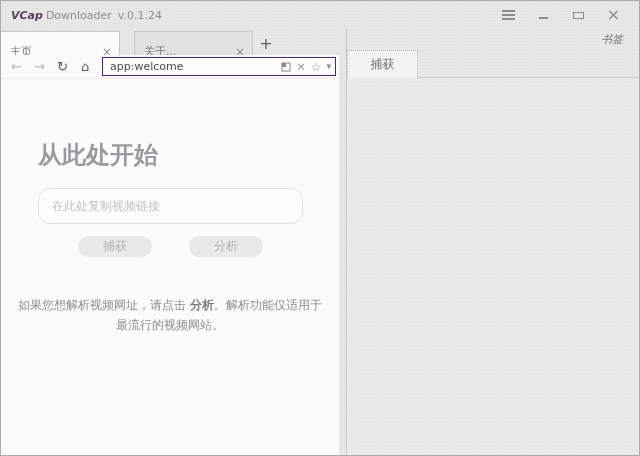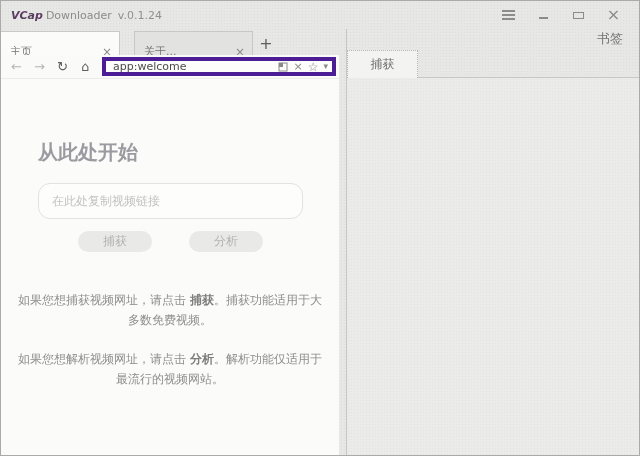--- a/index.html
+++ b/index.html
@@ -43,41 +43,41 @@
   .btab.active { background: #fbfbfa; border: 1px solid #c9c9c7; border-bottom: none; border-left: none; }
   .btab.inactive { background: #e2e2e0; border: 1px solid #c7c7c5; border-bottom: none; margin-left: 14px; }
   .tab-close { margin-left: auto; font-size: 12px; color: #8a8a88; line-height: 1; }
   .newtab-btn { width: 26px; height: 24px; display: flex; align-items: center; justify-content: center; font-size: 16px; color: #5f5f5d; }
 
   
   .navbar { height: 24px; flex: 0 0 24px; background: #fafaf8; display: flex; align-items: center; padding: 0 3px 0 4px; border-bottom: 1px solid #ebebe9; }
   .nav-btn { width: 23px; height: 20px; display: flex; align-items: center; justify-content: center; font-size: 13px; }
   .nav-btn.disabled { color: #b5b5b3; }
   .nav-btn.enabled { color: #5f5f5d; }
-  .addressbar { flex: 1; height: 19px; margin-left: 5px; background: #fdfdfc; border: 4px solid #4c1d95; display: flex; align-items: center; padding: 0 4px 0 7px; }
+  .addressbar { flex: 1; height: 19px; margin-left: 5px; background: #fdfdfc; border: 1px solid #4c1d95; display: flex; align-items: center; padding: 0 4px 0 7px; }
   .address-text { flex: 1; font-size: 11px; color: #4c4c4a; border: none; outline: none; background: transparent; height: 15px; min-width: 0; font-family: inherit; }
   .addr-icon { margin-left: 5px; color: #8a8a88; font-size: 11px; line-height: 1; display: flex; align-items: center; }
   .addr-icon.star { font-size: 12px; }
   .addr-icon.dd { font-size: 9px; }
 
   
   .viewport { flex: 1; background: #fbfbfa; overflow: hidden; }
   .content { padding-top: 60px; }
-  .heading { margin-left: 37px; font-size: 20px; font-weight: bold; color: #9a9aa0; }
+  .heading { margin-left: 37px; font-size: 24px; font-weight: bold; color: #9a9aa0; }
   .link-input { display: block; margin: 17px 0 0 37px; width: 265px; height: 16px; border: 1px solid #e2e2e0; border-radius: 12px; padding: 17px 13px; font-size: 12px; background: #fdfdfc; color: #1d4ed8; outline: none; font-family: inherit; }
   .link-input::placeholder { color: #c2c2c0; opacity: 1; }
   .btn-row { margin: 12px 0 0 37px; width: 265px; display: flex; justify-content: space-between; padding: 0 40px; }
   .pill-btn { width: 74px; height: 21px; border: none; border-radius: 11px; background: #e9e9e7; color: #b2b2b0; font-size: 12px; font-family: inherit; cursor: default; }
   .paragraphs { margin-top: 38px; }
   .para { width: 312px; margin: 0 auto 19px; text-align: center; font-size: 12px; line-height: 20px; color: #8e8e8c; }
   .para b { color: #7d7d7b; }
 
   
   .bookmarks-row { height: 20px; flex: 0 0 20px; display: flex; justify-content: flex-end; align-items: center; padding-right: 16px; }
-  .bookmarks-label { font-size: 13px; color: #757573; }
+  .bookmarks-label { font-size: 11px; color: #757573; font-style: italic; }
   .rtabs { height: 29px; flex: 0 0 29px; display: flex; align-items: flex-end; border-bottom: 1px solid #c6c6c4; }
   .rtab { height: 28px; display: flex; align-items: center; justify-content: center; font-size: 12px; color: #6e6e6c; }
   .rtab.active { width: 71px; background: #f3f3f1; border: 1px dotted #b5b5b3; border-bottom: none; margin-bottom: -1px; position: relative; z-index: 1; }
   .rtab.inactive { width: 70px; margin-left: 8px; }
   .rpanel { flex: 1; background-color: #ebebe9; background-image: radial-gradient(rgba(110,110,110,0.06) 1px, transparent 1px); background-size: 3px 3px; }
 </style>
 </head>
 <body>
 
 <div class="window">
@@ -149,21 +149,20 @@
 
       <div class="viewport">
         <div class="content">
           <div class="heading">从此处开始</div>
           <input class="link-input" placeholder="在此处复制视频链接" style="">
           <div class="btn-row">
             <button class="pill-btn">捕获</button>
             <button class="pill-btn">分析</button>
           </div>
           <div class="paragraphs">
-            <p class="para"><span>如果您想捕获视频网址，请点击 </span><b>捕获</b><span>。捕获功能适用于大多数免费视频。</span></p>
             <p class="para"><span>如果您想解析视频网址，请点击 </span><b>分析</b><span>。解析功能仅适用于最流行的视频网站。</span></p>
           </div>
         </div>
       </div>
     </div>
 
     <div class="splitter"></div>
 
     <div class="right-pane">
       <div class="bookmarks-row">

